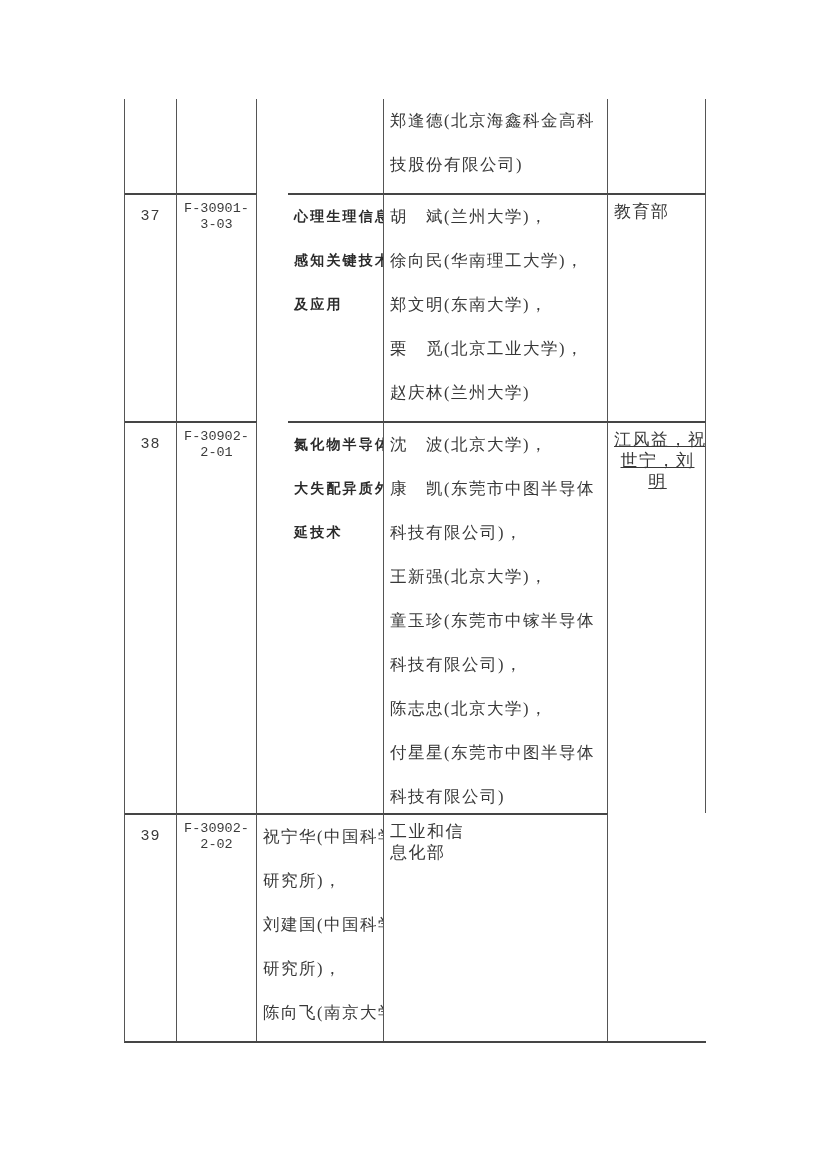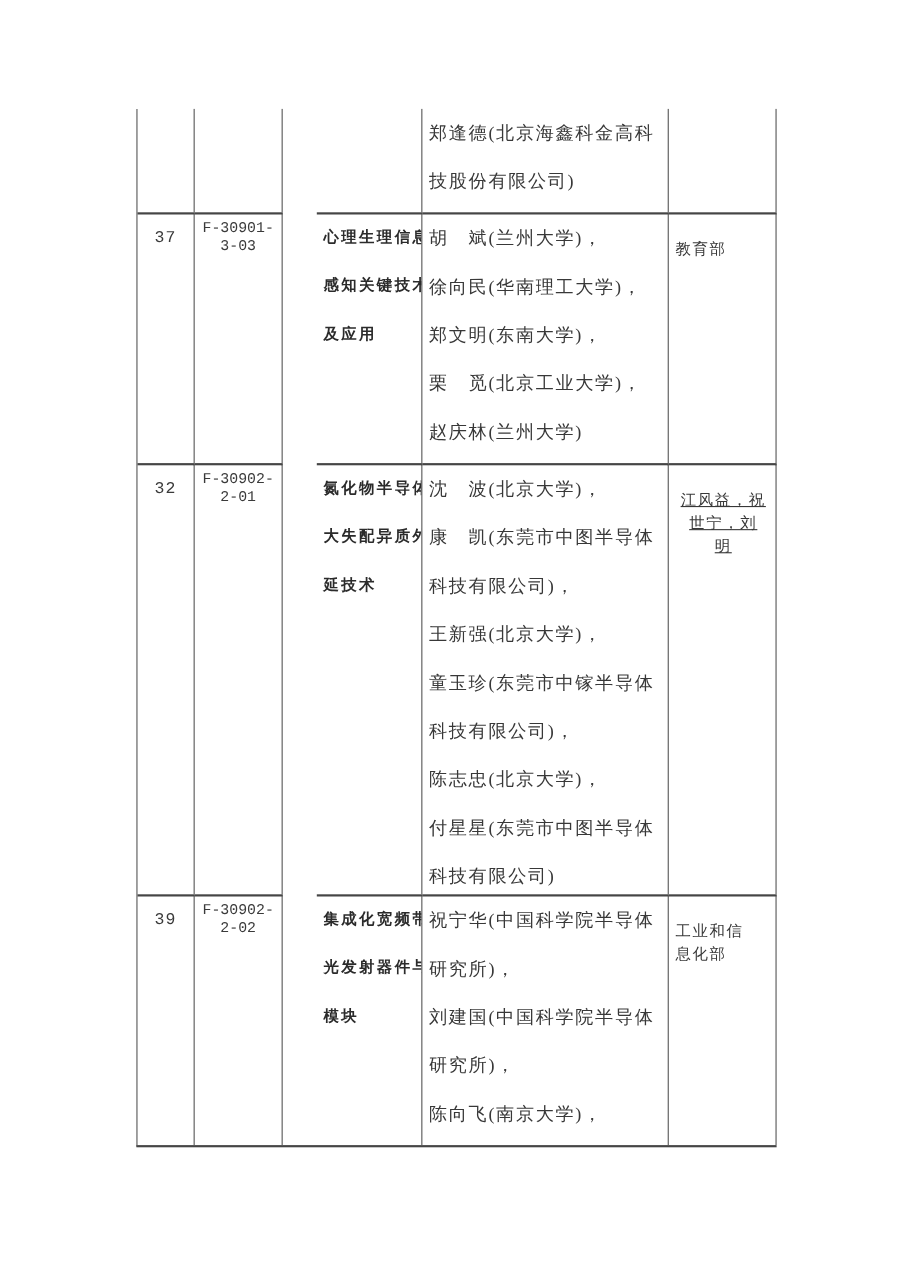--- a/index.html
+++ b/index.html
@@ -51,23 +51,23 @@
     margin-left:31px;
   }
   .c-people {
     font-size:16.5px;
     line-height:44px;
     padding:0 5px 0 6px;
     letter-spacing:1.5px;
     color:#383838;
   }
   .c-dept {
-    font-size:14px;
+    font-size:17px;
     line-height:21px;
-    padding:22px 4px 0 6px;
+    padding:6px 4px 0 6px;
     letter-spacing:1.5px;
     color:#383838;
   }
   .c-dept.center { text-align:center;text-decoration:underline; }
 </style>
 </head>
 <body>
 
 <div class="page">
   <div class="doc-table" id="doc-table">
@@ -81,42 +81,39 @@
       <div class="cell c-code">F-30901-3-03</div>
       <div class="cell c-title">心理生理信息
 感知关键技术
 及应用</div>
       <div class="cell c-people">胡　斌(兰州大学)，
 徐向民(华南理工大学)，
 郑文明(东南大学)，
 栗　觅(北京工业大学)，
 赵庆林(兰州大学)</div>
       <div class="cell c-dept">教育部</div>
-      <div class="cell c-num">32</div>
+      <div class="cell c-num">38</div>
       <div class="cell c-code">F-30902-2-01</div>
       <div class="cell c-title">氮化物半导体
 大失配异质外
 延技术</div>
       <div class="cell c-people">沈　波(北京大学)，
 康　凯(东莞市中图半导体
 科技有限公司)，
 王新强(北京大学)，
 童玉珍(东莞市中镓半导体
 科技有限公司)，
 陈志忠(北京大学)，
 付星星(东莞市中图半导体
 科技有限公司)</div>
       <div class="cell c-dept center">江风益，祝
 世宁，刘
 明</div>
       <div class="cell c-num">39</div>
       <div class="cell c-code">F-30902-2-02</div>
-      <div class="cell c-title">集成化宽频带
-光发射器件与
-模块</div>
       <div class="cell c-people">祝宁华(中国科学院半导体
 研究所)，
 刘建国(中国科学院半导体
 研究所)，
 陈向飞(南京大学)，</div>
       <div class="cell c-dept">工业和信
 息化部</div>
     </div>
 </div>
 

